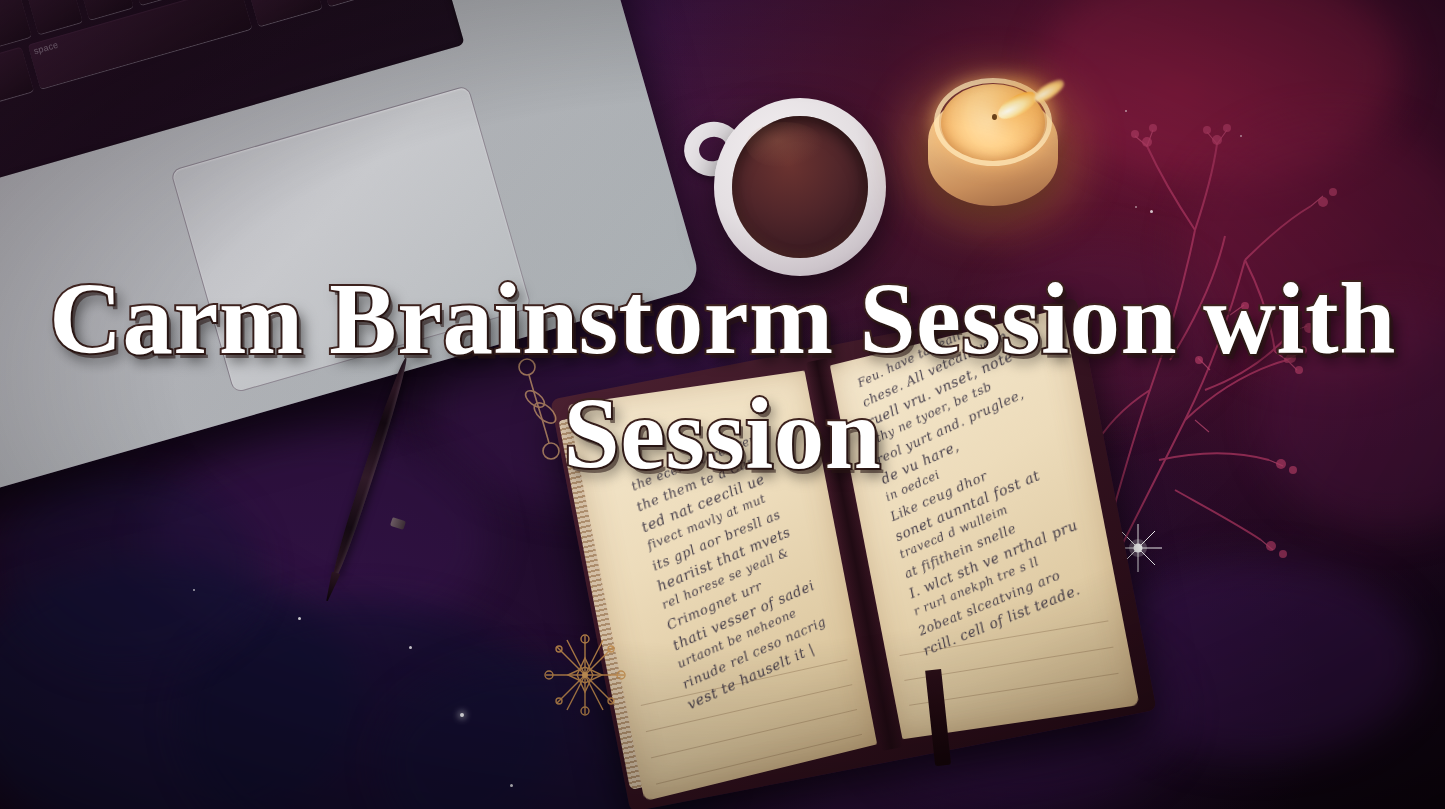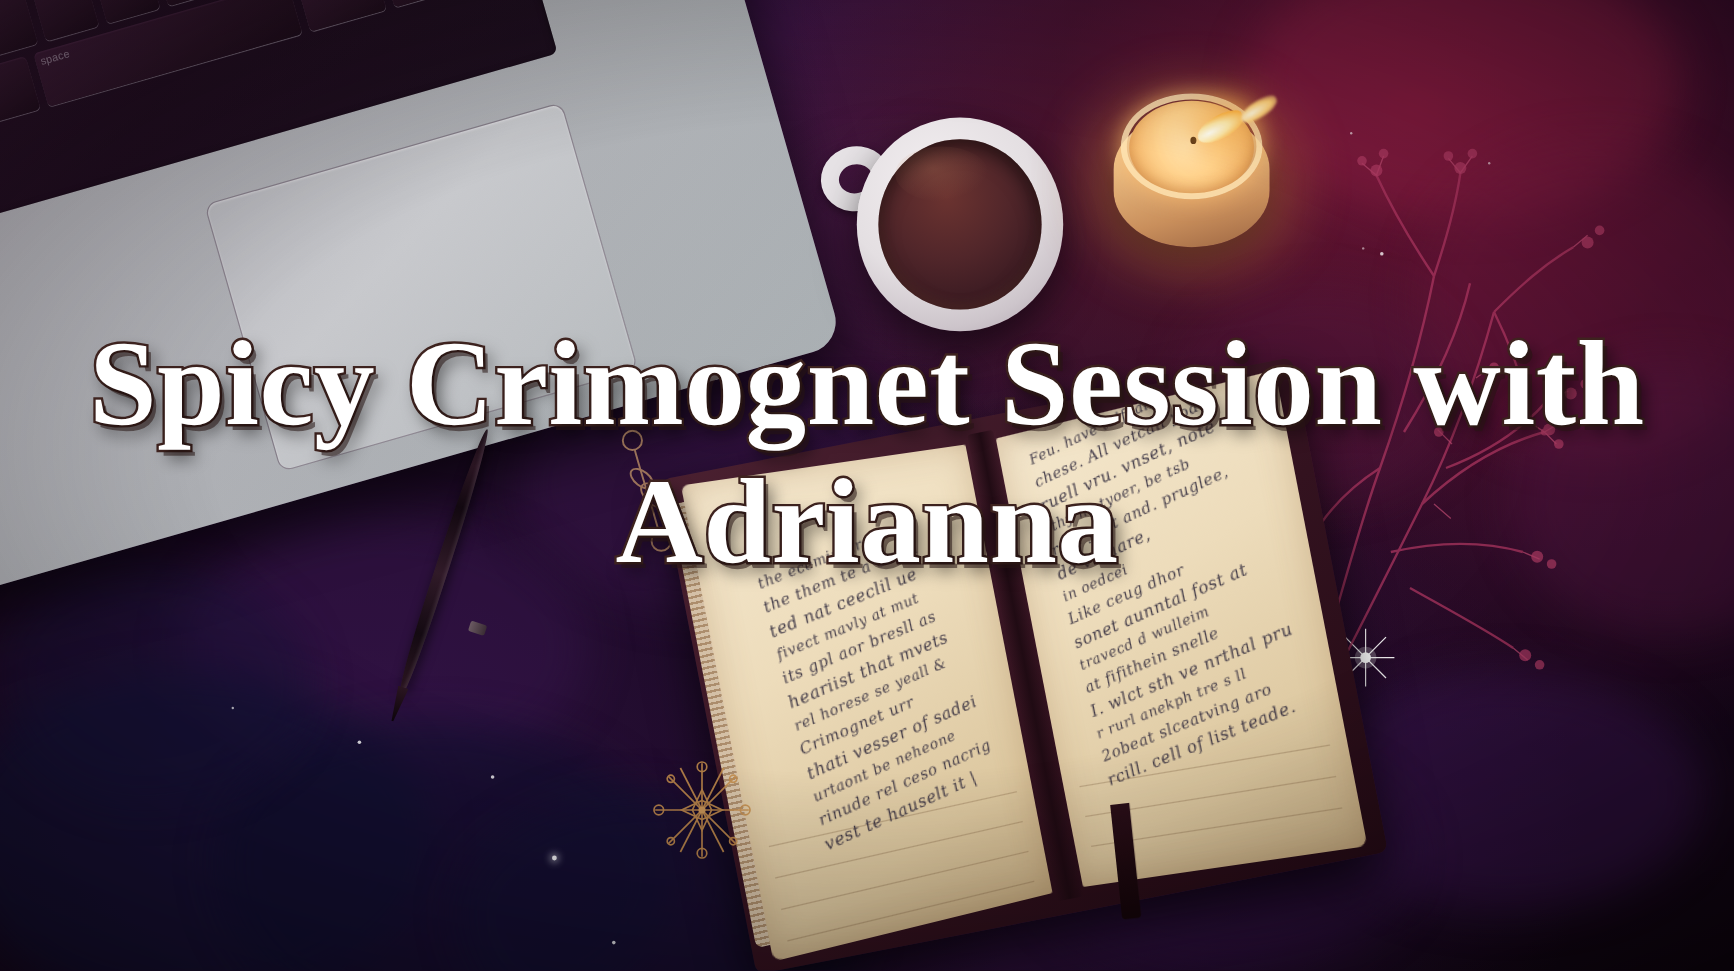--- a/index.html
+++ b/index.html
@@ -451,17 +451,17 @@
         <circle cx="19" cy="71" r="3"></circle>
       <path d="M45 28 L 53 45 L 45 62 L 37 45 Z"></path>
       <path d="M28 45 L 45 37 L 62 45 L 45 53 Z"></path>
     </g>
     <circle cx="45" cy="45" r="3" fill="#d6a05c"></circle>
   </svg>
 
   <div class="vignette"></div>
 
   <div id="title-block">
-    <span id="title-line-1" class="title-line">Spicy Crimognet Session with</span>
-    <span id="title-line-2" class="title-line">Adrianna</span>
+    <span id="title-line-1" class="title-line">Carm Brainstorm Session with</span>
+    <span id="title-line-2" class="title-line">Session</span>
   </div>
 
 </div>
 
 </body></html>

